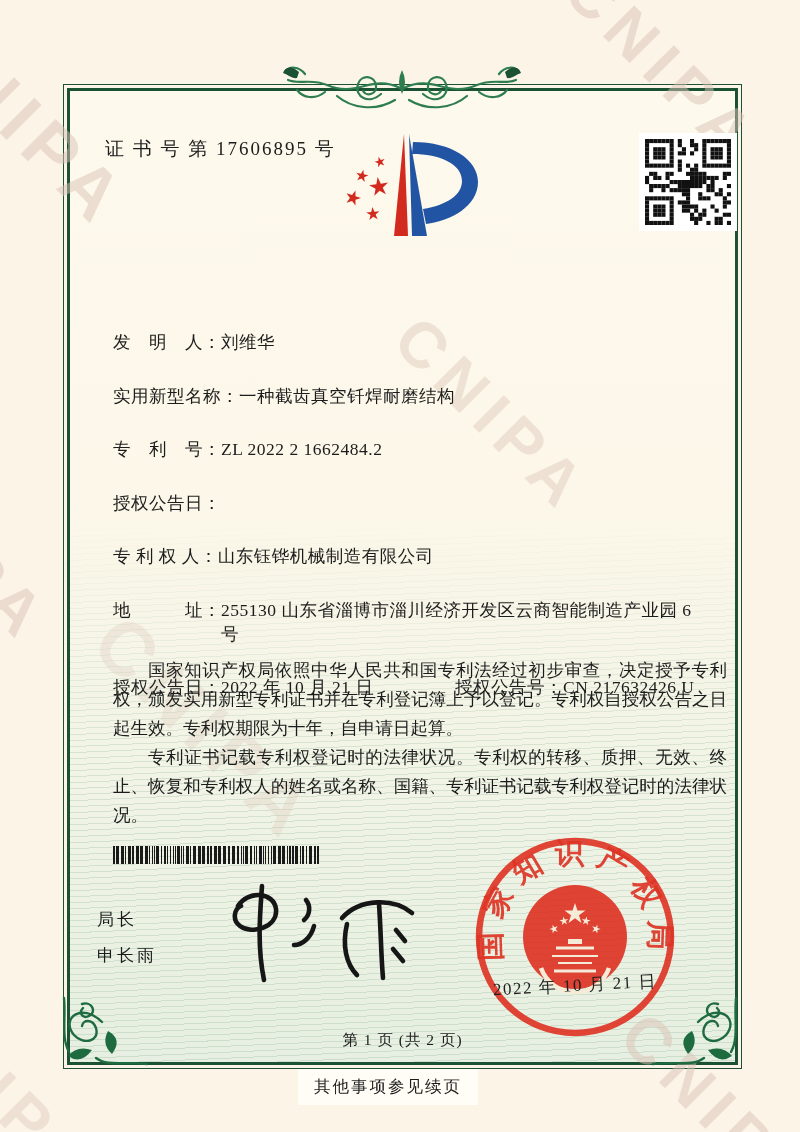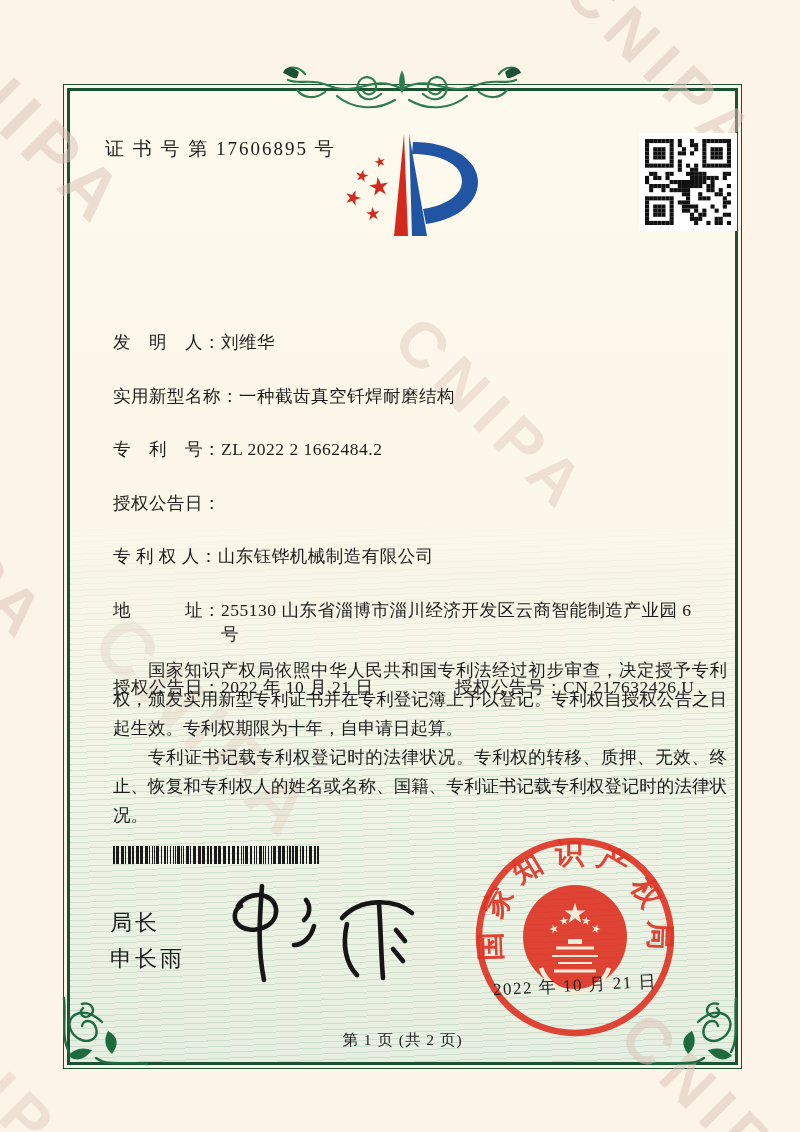--- a/index.html
+++ b/index.html
@@ -38,22 +38,22 @@
   .row{position:relative;display:flex;margin-bottom:29.5px;line-height:24px;}
   .row .lb{flex:0 0 auto;letter-spacing:.5px;}
   .row .vl{flex:0 1 auto;max-width:478px;letter-spacing:.5px;}
   .row.grant .vl2wrap{position:absolute;left:342px;top:0;display:flex;}
   
   .paras{position:absolute;left:113px;top:656px;width:614px;font-size:17.5px;line-height:29px;
          text-align:justify;}
   .paras p{margin:0;text-indent:2em;}
   .barcode{position:absolute;left:113px;top:846px;width:208px;height:18px;}
   
-  .sig-label{position:absolute;left:110px;font-family:"Liberation Sans","DejaVu Sans",sans-serif;
-             font-size:22px;letter-spacing:3px;}
+  .sig-label{position:absolute;left:97px;font-family:"Liberation Sans","DejaVu Sans",sans-serif;
+             font-size:17px;letter-spacing:3px;}
   .sl1{top:908px;} .sl2{top:944px;}
   .signature{position:absolute;left:210px;top:882px;}
   .seal{position:absolute;left:468px;top:836px;opacity:.95;}
   .page-no{position:absolute;left:67px;top:1030px;width:671px;text-align:center;font-size:15.5px;letter-spacing:1px;}
   
   .note-wrap{position:absolute;left:67px;top:1069px;width:642px;text-align:center;}
   .note{display:inline-block;background:#fffdf5;padding:7px 16px;font-size:16.5px;letter-spacing:2px;}
   
   .top-orn{position:absolute;left:283px;top:56px;z-index:5;}
   .corner{position:absolute;z-index:5;}
@@ -506,14 +506,17 @@
         <path d="M90,127 h34" stroke-width="2"></path>
         <path d="M86,135 h42" stroke-width="3"></path>
         <path d="M73,132 A36,36 0 0 0 141,132" stroke-width="4.5"></path>
       </g>
     </g>
     <text x="107" y="155" font-size="17" letter-spacing="1.5" text-anchor="middle" fill="#141414" transform="rotate(-3 107 150)" font-family="Liberation Serif, DejaVu Serif, serif">2022 年 10 月 21 日</text>
   </svg>
 
   <div class="page-no">第 1 页 (共 2 页)</div>
 
+  <div class="note-wrap">
+    <span class="note">其他事项参见续页</span>
+  </div>
 
 </div>
 
 </body></html>

